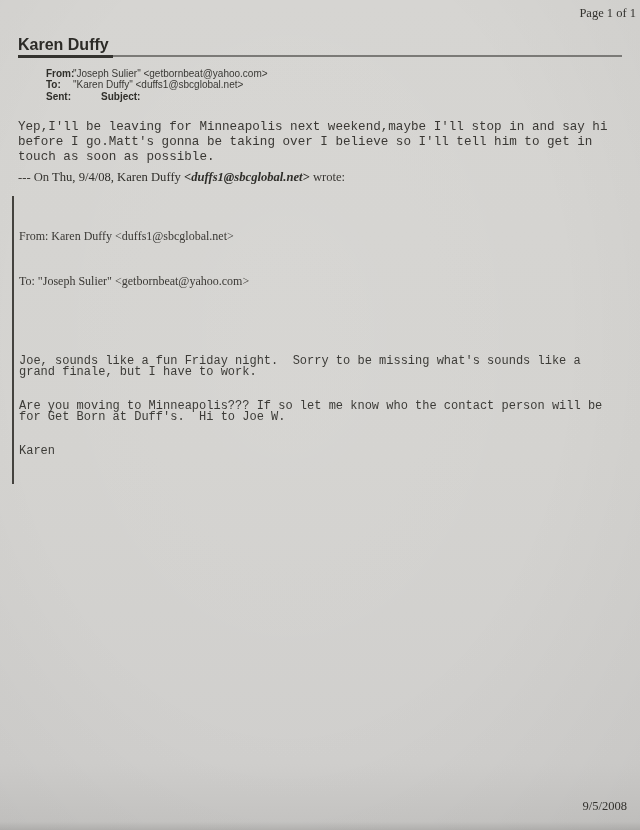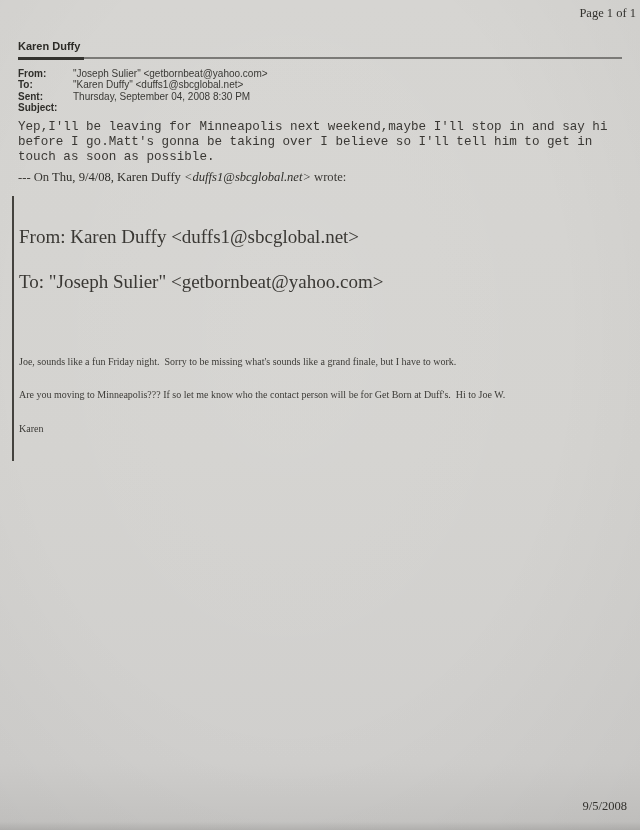--- a/index.html
+++ b/index.html
@@ -51,21 +51,21 @@
     width: 604px;
     border-bottom: 2px solid #7b7a77;
     padding-bottom: 0;
     line-height: 17px;
   }
 
   .title-text {
     display: inline-block;
     font-family: "Liberation Sans", sans-serif;
     font-weight: bold;
-    font-size: 11px;
+    font-size: 16px;
     color: #2c2b27;
     border-bottom: 3px solid #34332f;
     margin-bottom: -3px;
     padding-bottom: 2px;
     padding-right: 4px;
   }
 
   .header-fields {
     position: absolute;
     top: 68px;
@@ -73,20 +73,21 @@
     display: grid;
     grid-template-columns: 55px auto;
     font-size: 10px;
     line-height: 11.4px;
     color: #3a3935;
   }
 
   .field-label {
     font-weight: bold;
     color: #2f2e2a;
+    margin-left: 28px;
   }
 
   .field-value {
     color: #3a3935;
   }
 
   .message-body {
     position: absolute;
     top: 120px;
     left: 18px;
@@ -104,45 +105,45 @@
     left: 18px;
     width: 608px;
     font-family: "Liberation Serif", serif;
     font-size: 12.6px;
     line-height: 15px;
     color: #3a3834;
     white-space: pre-wrap;
   }
 
   .attribution .bold { font-weight: normal; color: #2e2d29; }
-  .attribution .bold-italic { font-weight: normal; font-style: italic; color: #2e2d29; }
+  .attribution .bold-italic { font-weight: bold; font-style: italic; color: #2e2d29; }
 
   .quoted-block {
     position: absolute;
     top: 196px;
     left: 12px;
     width: 600px;
     border-left: 2px solid #44423e;
     padding-left: 5px;
     padding-top: 3px;
     padding-bottom: 4px;
   }
 
   .quoted-headers {
     font-family: "Liberation Serif", serif;
-    font-size: 19px;
+    font-size: 12px;
     line-height: 15px;
     color: #3a3834;
     white-space: pre-wrap;
   }
 
   .quoted-body {
     margin-top: 14px;
-    font-family: Liberation Serif, serif;
-    font-size: 10px;
+    font-family: Liberation Mono, monospace;
+    font-size: 12px;
     line-height: 11.3px;
     color: #3c3b37;
     white-space: pre-wrap;
   }
 
   .footer-date {
     position: absolute;
     top: 799px;
     right: 13px;
     font-family: "Liberation Serif", serif;
@@ -161,21 +162,20 @@
 <div class="title-block">
   <span class="title-text">Karen Duffy</span>
 </div>
 
 <div class="header-fields">
   <div class="field-label">From:</div>
   <div class="field-value">"Joseph Sulier" &lt;getbornbeat@yahoo.com&gt;</div>
   <div class="field-label">To:</div>
   <div class="field-value">"Karen Duffy" &lt;duffs1@sbcglobal.net&gt;</div>
   <div class="field-label">Sent:</div>
-  <div class="field-value">Thursday, September 04, 2008 8:30 PM</div>
   <div class="field-label">Subject:</div>
 </div>
 
 <p class="message-body">Yep,I'll be leaving for Minneapolis next weekend,maybe I'll stop in and say hi before I go.Matt's gonna be taking over I believe so I'll tell him to get in touch as soon as possible.</p>
 
 <p class="attribution"><span>--- On </span><span class="bold">Thu, 9/4/08, Karen Duffy</span><span> </span><span class="bold-italic">&lt;duffs1@sbcglobal.net&gt;</span><span> wrote:</span></p>
 
 <div class="quoted-block">
   <div class="quoted-headers">
     <div>From: Karen Duffy &lt;duffs1@sbcglobal.net&gt;</div>

